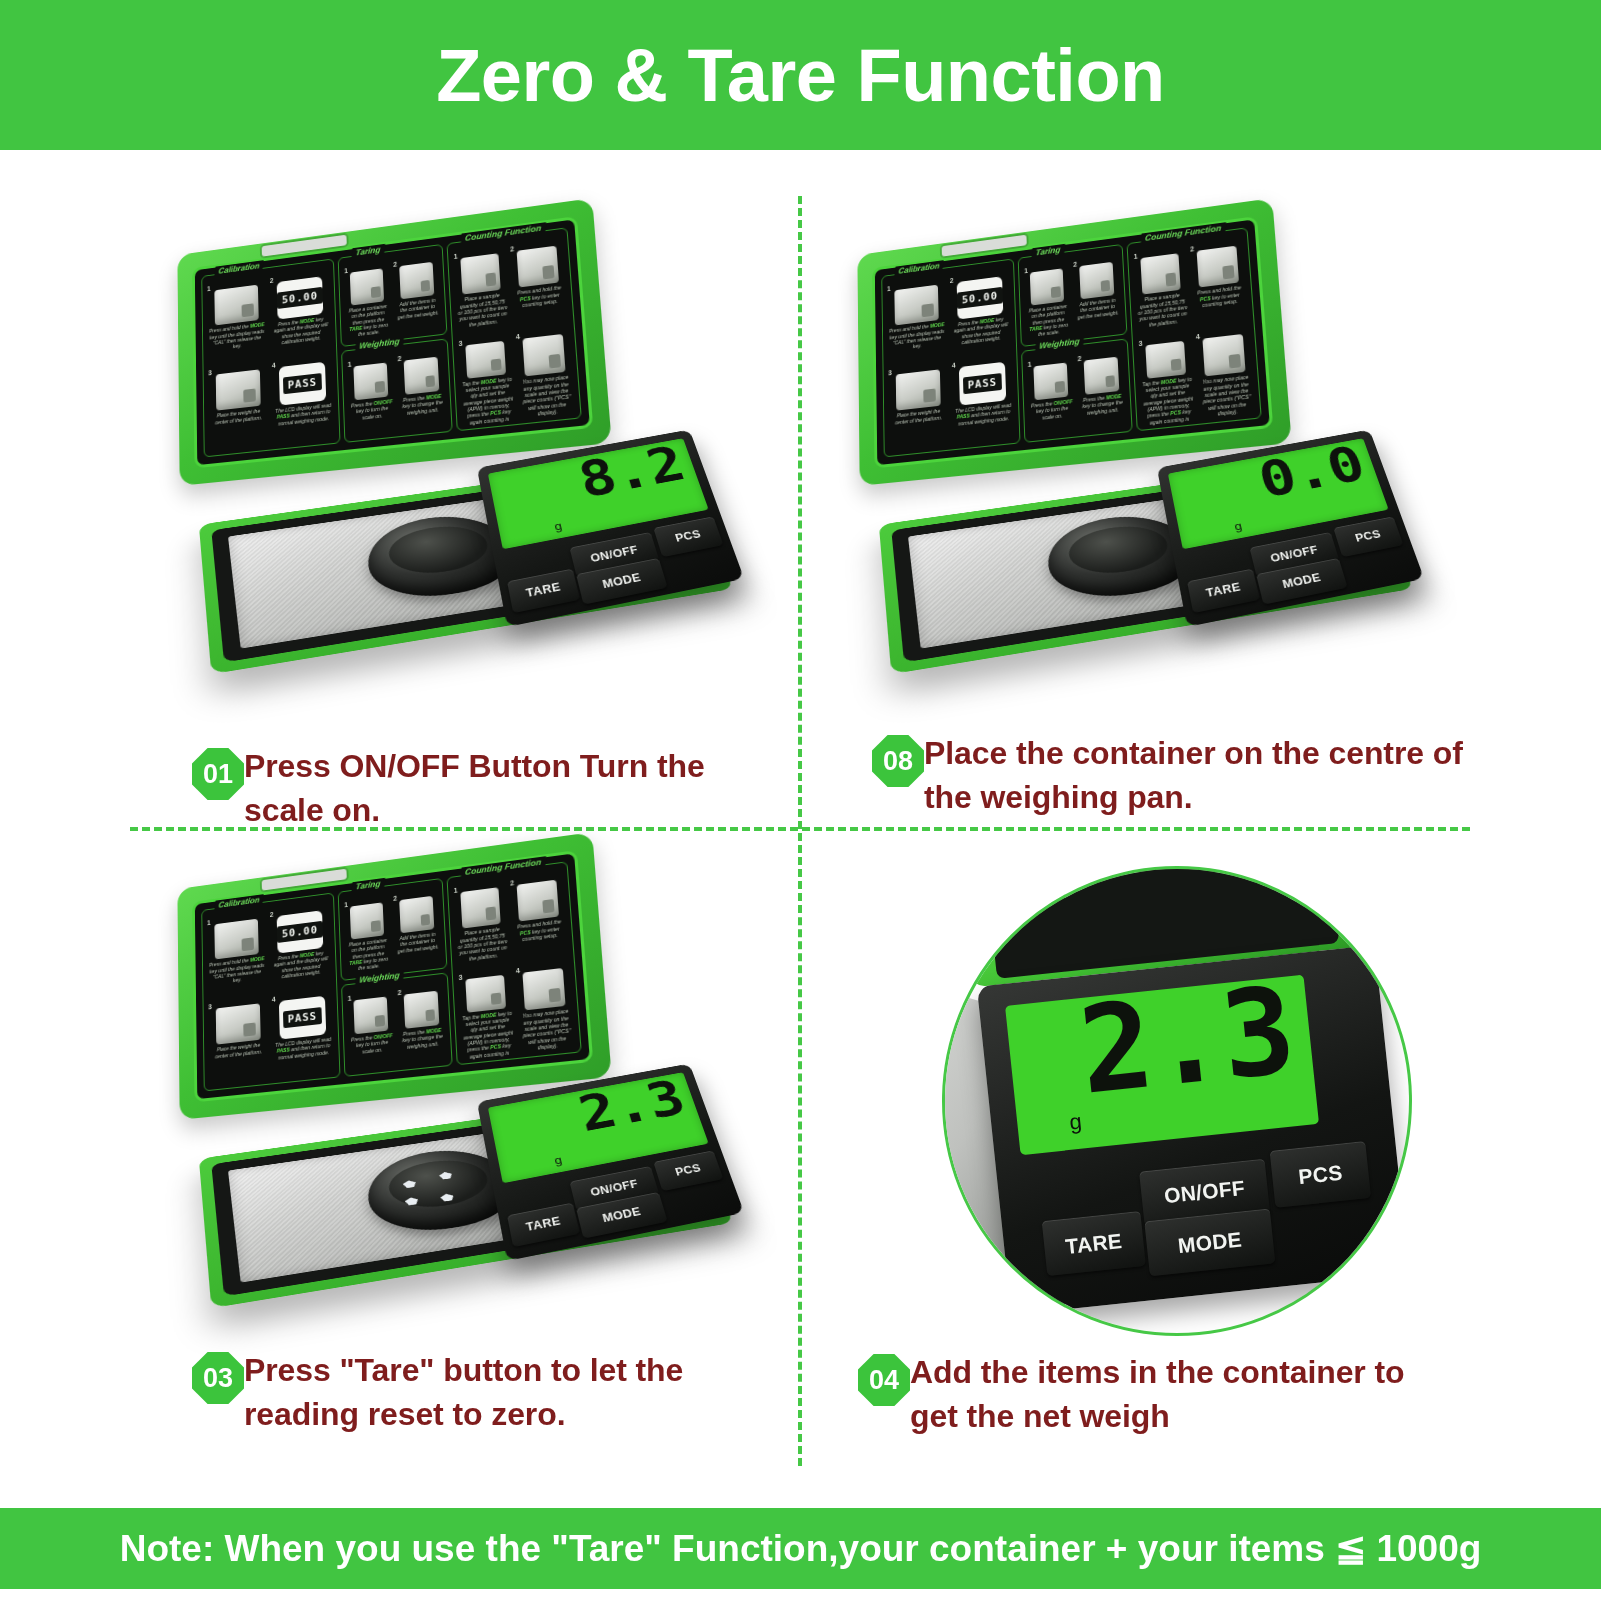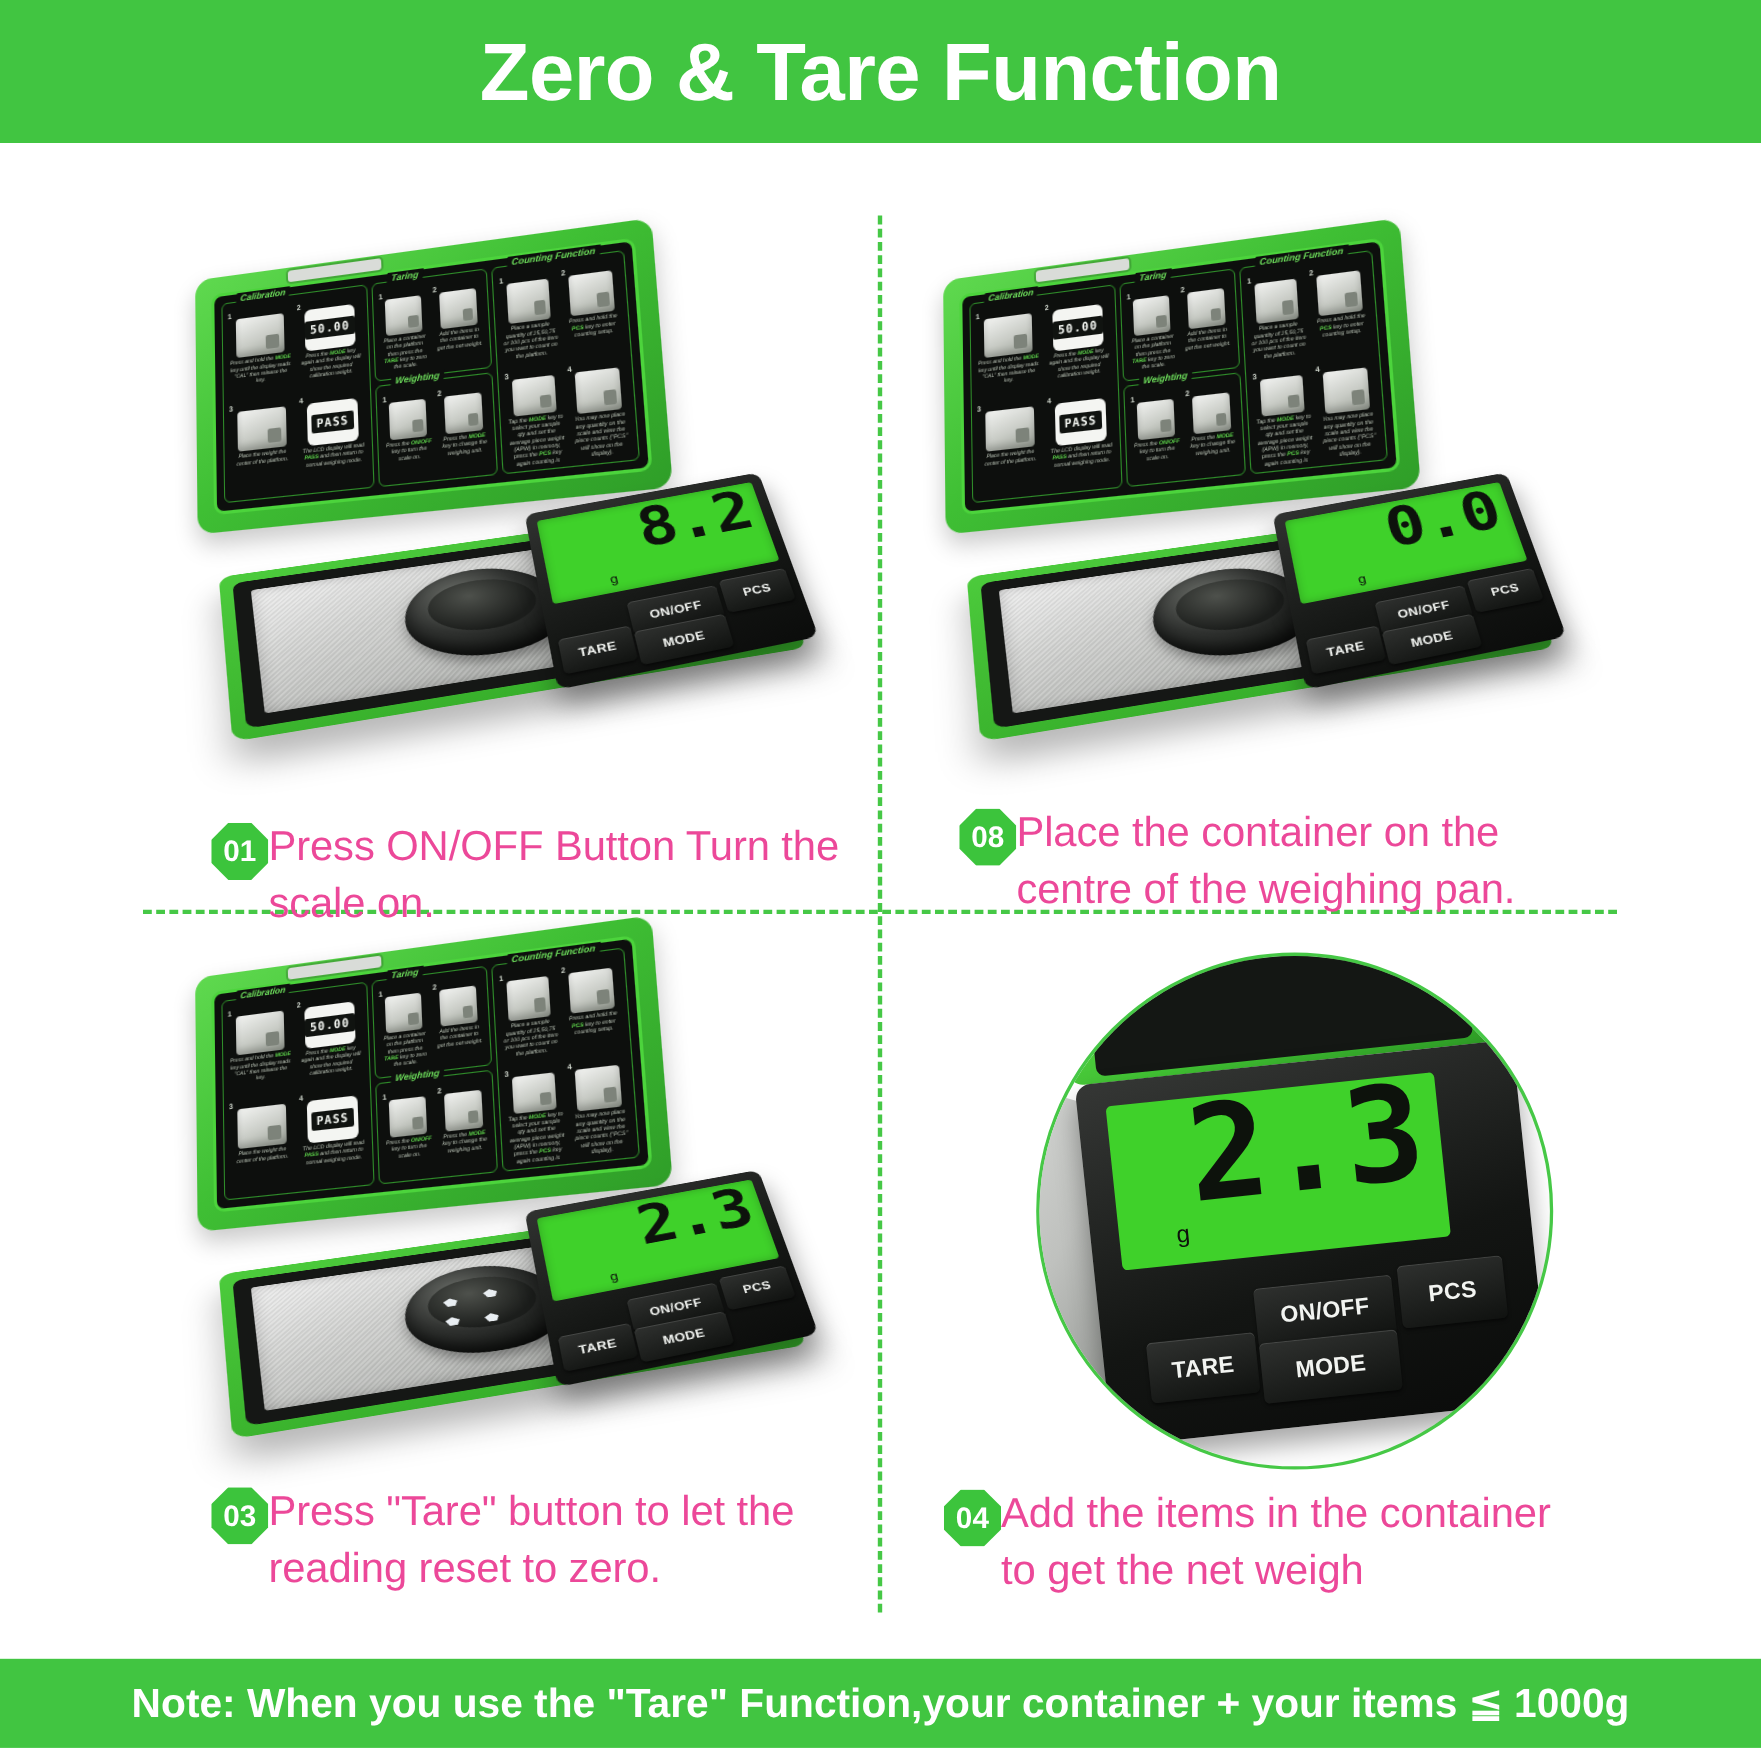--- a/index.html
+++ b/index.html
@@ -10,21 +10,21 @@
     overflow: hidden;
   }
   #page { position: relative; width: 1601px; height: 1601px; background: #fff; }
 
   
   .banner {
     position: absolute; left: 0; width: 1601px;
     background: #41c541;
     display: flex; align-items: center; justify-content: center;
   }
-  #header-banner { top: 0; height: 130px; }
+  #header-banner { top: 0; height: 150px; }
   #header-title {
     color: #ffffff; font-size: 74px; font-weight: bold;
     letter-spacing: -0.5px; font-family: "Liberation Sans", sans-serif;
   }
   #footer-banner { top: 1508px; height: 81px; }
   #footer-note {
     color: #ffffff; font-size: 37px; font-weight: bold;
     letter-spacing: 0px;
   }
 
@@ -57,21 +57,21 @@
     flex: 0 0 auto;
     width: 52px; height: 52px;
     background: #3cc43c;
     color: #ffffff;
     font-size: 27px; font-weight: bold;
     display: flex; align-items: center; justify-content: center;
     clip-path: polygon(30% 0%, 70% 0%, 100% 30%, 100% 70%, 70% 100%, 30% 100%, 0% 70%, 0% 30%);
     margin-top: 4px;
   }
   .caption-text {
-    color: #ec4899; font-size: 38px; font-weight: normal;
+    color: #7f1d1d; font-size: 32px; font-weight: bold;
     line-height: 1.38; letter-spacing: -0.1px;
     max-width: 540px;
   }
 
   
   .scale-wrap { position: absolute; }
   #scale-1 { left: 30px; top: 20px;  width: 600px; height: 500px; }
   #scale-2 { left: 30px; top: 20px;  width: 600px; height: 500px; }
   #scale-3 { left: 30px; top: 10px;  width: 600px; height: 500px; }
 

